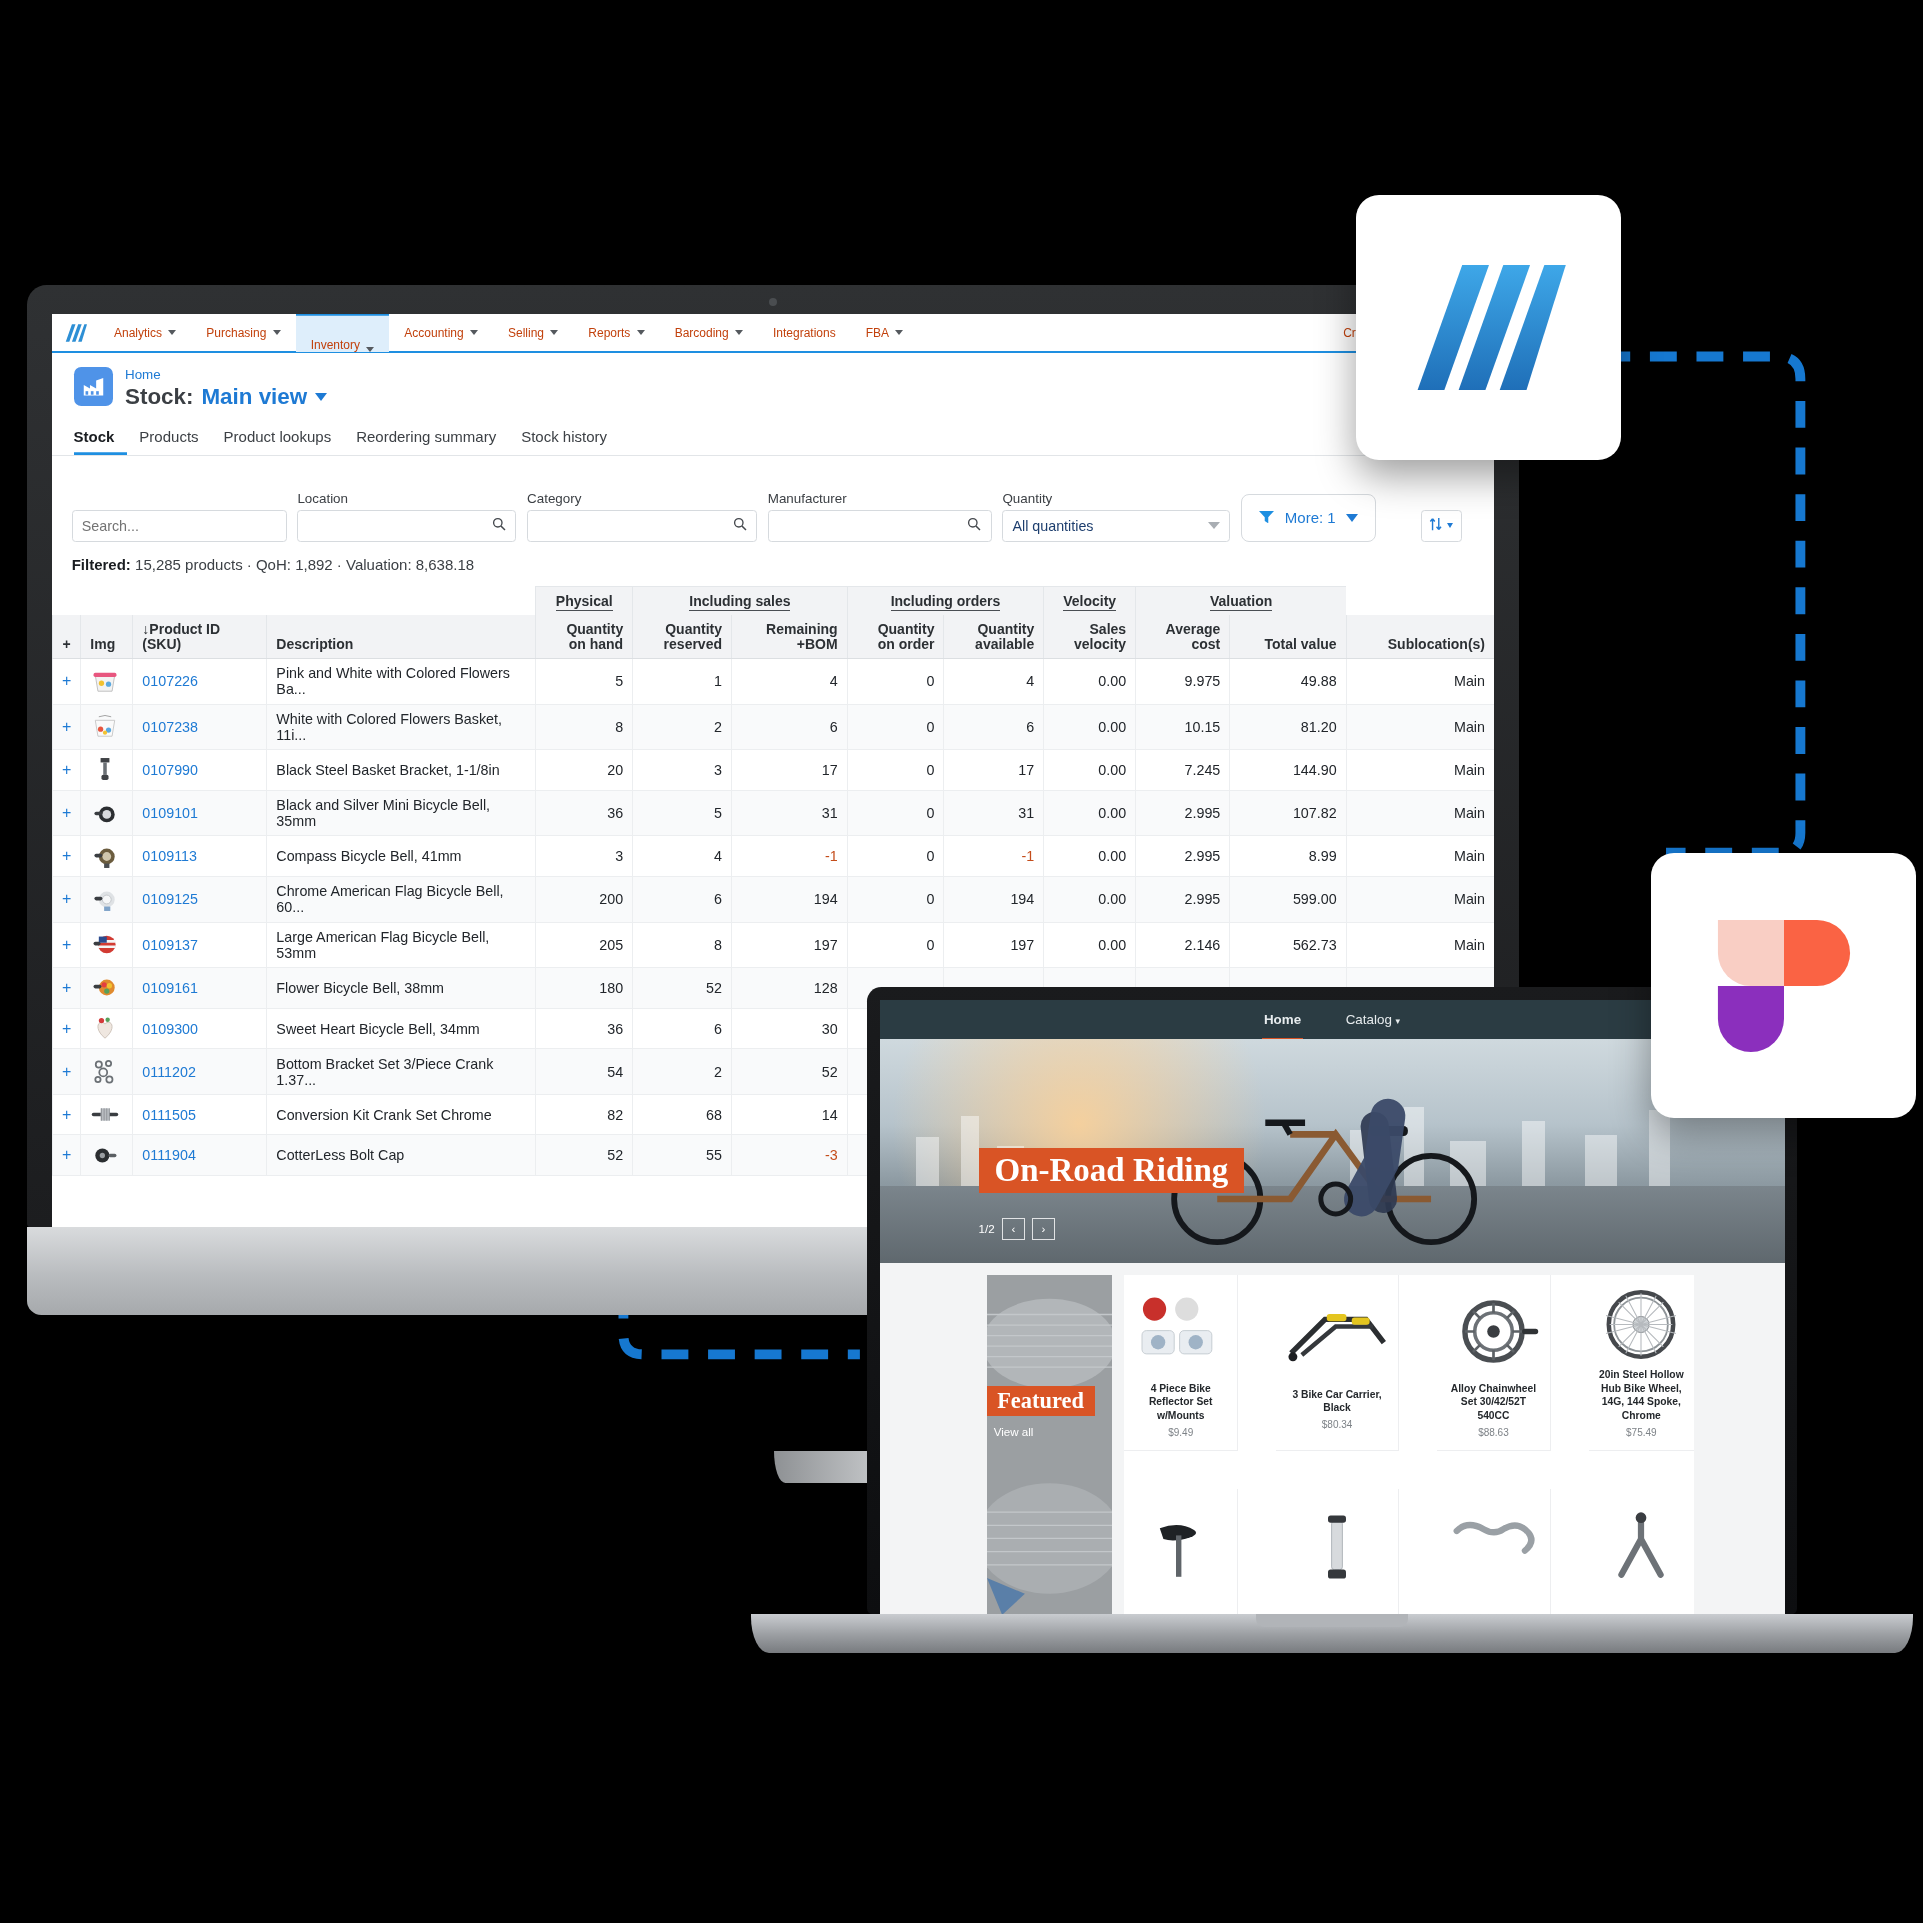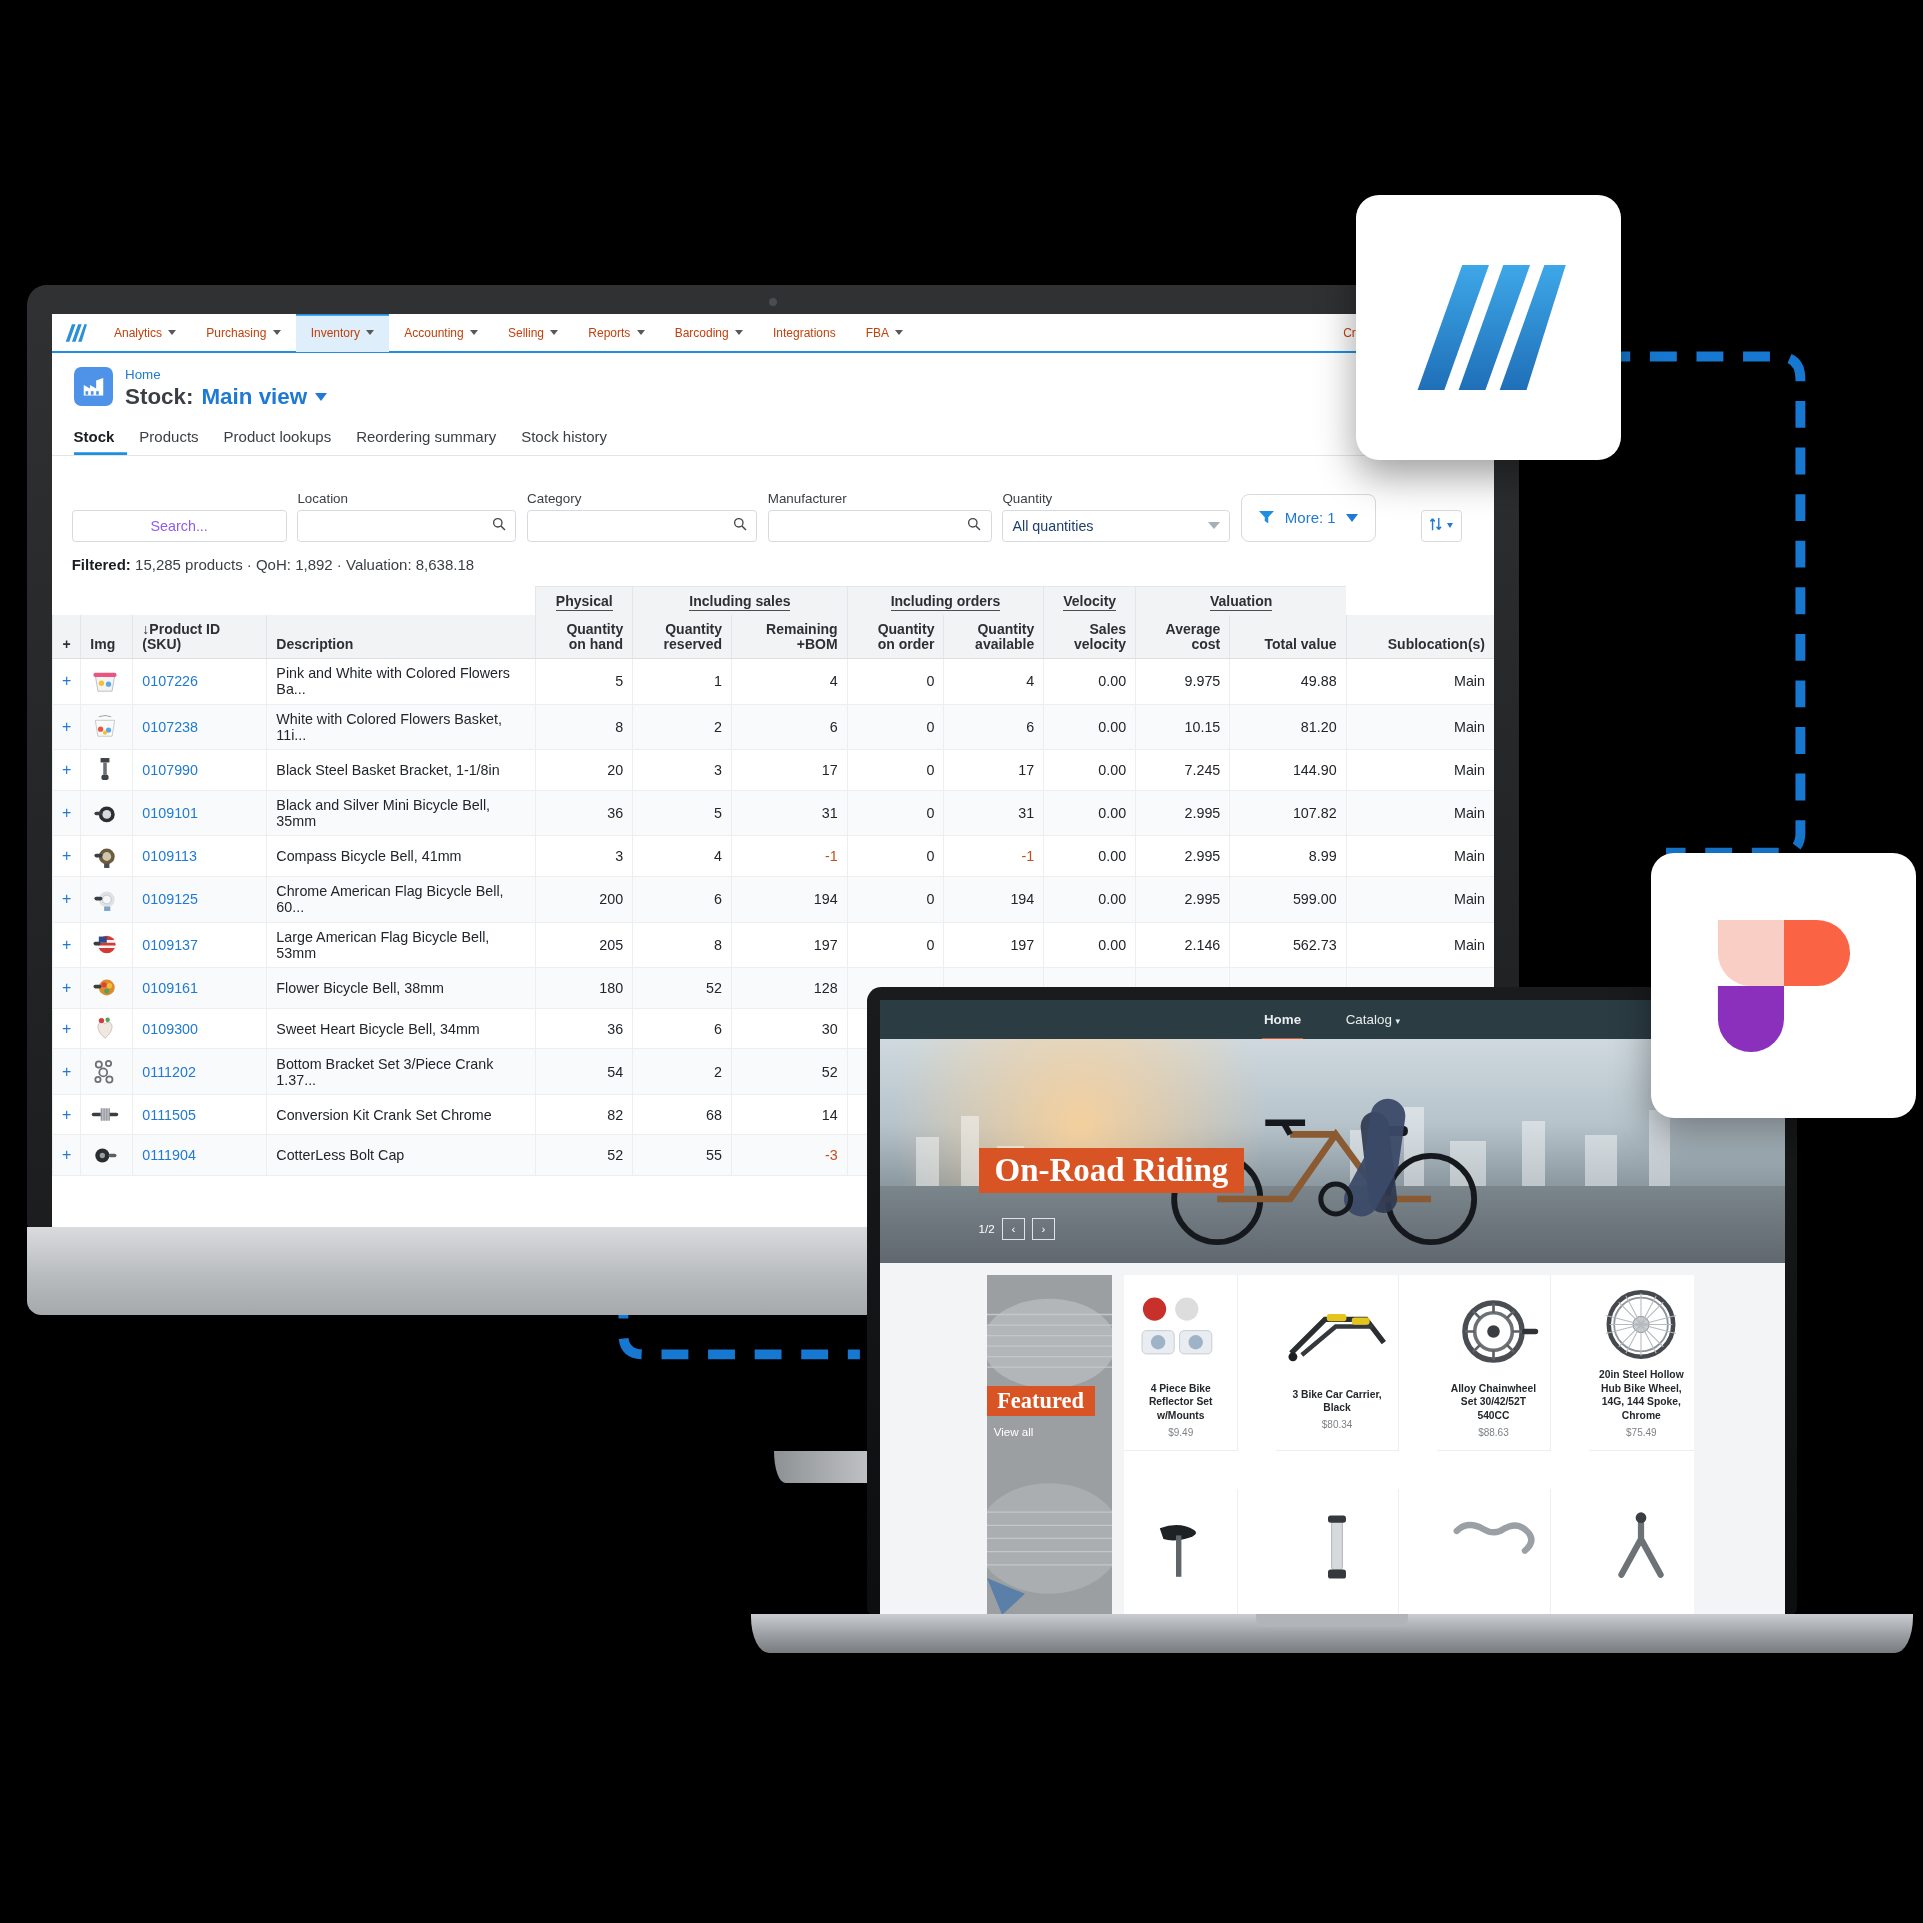--- a/index.html
+++ b/index.html
@@ -36,21 +36,21 @@
     border-radius: 0 0 16px 16px / 0 0 45px 45px;
   }
 
   
   .app { width: 100%; height: 100%; background: #fff; font-size: 15px; color: #22262b; }
   .topnav { display: flex; align-items: center; height: 39px; border-bottom: 2.7px solid #1e8fe1; background: #fff; position: relative; }
   .brand-logo { width: 47px; display: flex; justify-content: center; align-items: center; }
   .brand-logo svg { display:block; }
   .navitem { padding: 0 15px; height: 39px; display: flex; align-items: center; gap: 6.3px;
              font-size: 12px; color: #c2410c; white-space: nowrap; cursor: pointer; }
-  .navitem.active { background: #deeefb; box-shadow: inset 0 2.7px 0 #1e8fe1; }
+  .navitem.active { background: #deeefb; box-shadow: inset 0 2.7px 0 #1e8fe1; align-items: flex-end; }
   .navright { margin-left: auto; display: flex; align-items: center; padding-right: 7.2px; }
   .caret { width: 0; height: 0; border-left: 4.5px solid transparent; border-right: 4.5px solid transparent; border-top: 5.4px solid #55595e; display:inline-block; }
 
   .pagehead { display: flex; align-items: flex-start; padding: 14.3px 21.5px 0 21.5px; }
   .pghead-icon { width: 39px; height: 39px; border-radius: 7.2px; background: #4f93e8; display:flex; align-items:center; justify-content:center; flex:0 0 auto; }
   .pghead-text { margin-left: 12.5px; }
   .crumb { font-size: 13.4px; color: #1e7ad4; line-height: 16px; cursor:pointer; }
   .pgtitle { font-size: 22.4px; font-weight: bold; color: #3b3f44; line-height: 27px; display:flex; align-items:center; gap:8px; }
   .pgtitle .blue { color: #1e7ad4; }
   .caret-blue { width:0;height:0;border-left:6.3px solid transparent;border-right:6.3px solid transparent;border-top:8px solid #1e7ad4; }
@@ -62,21 +62,21 @@
 
   .tabs { display: flex; gap: 0; padding: 0 21.5px; margin-top: 16px; border-bottom: 0.9px solid #e2e5e8; }
   .tab { padding: 0 12.5px 9.9px 12.5px; font-size: 15px; color: #3c4045; cursor: pointer; }
   .tab:first-child { padding-left: 0; }
   .tab.active { font-weight: bold; color: #1a1d21; box-shadow: inset 0 -2.7px 0 #1e8fe1; }
 
   .filters { display: flex; align-items: flex-end; gap: 10.7px; padding: 19.7px 19.7px 0 19.7px; }
   .fgroup { display: flex; flex-direction: column; }
   .flabel { font-size: 13.4px; color: #3c4045; margin-bottom: 3.6px; }
   .finput { height: 32px; border: 0.9px solid #d6dade; border-radius: 3.6px; background: #fff;
-            display: flex; align-items: center; padding: 0 9px; font-size: 14.3px; color: #8b5cf6; position: relative; justify-content: center; }
+            display: flex; align-items: center; padding: 0 9px; font-size: 14.3px; color: #737373; position: relative; }
   .finput.w-search { width: 215px; }
   .finput.w-loc { width: 219px; }
   .finput.w-cat { width: 230px; }
   .finput.w-man { width: 224px; }
   .finput.w-qty { width: 228px; color: #1d3e6e; justify-content: space-between; }
   .mag { margin-left: auto; }
   .caret-gray { width:0;height:0;border-left:6.3px solid transparent;border-right:6.3px solid transparent;border-top:7.2px solid #a9aeb3; }
   .more-btn { height: 48px; border: 0.9px solid #d6dade; border-radius: 8px; background: #fff;
               display: flex; align-items: center; gap: 10.7px; padding: 0 17px; font-size: 15px; color: #1e7ad4; cursor:pointer; }
   .sort-btn { height: 32px; width: 41px; border: 0.9px solid #d6dade; border-radius: 3.6px; background: #fff;

